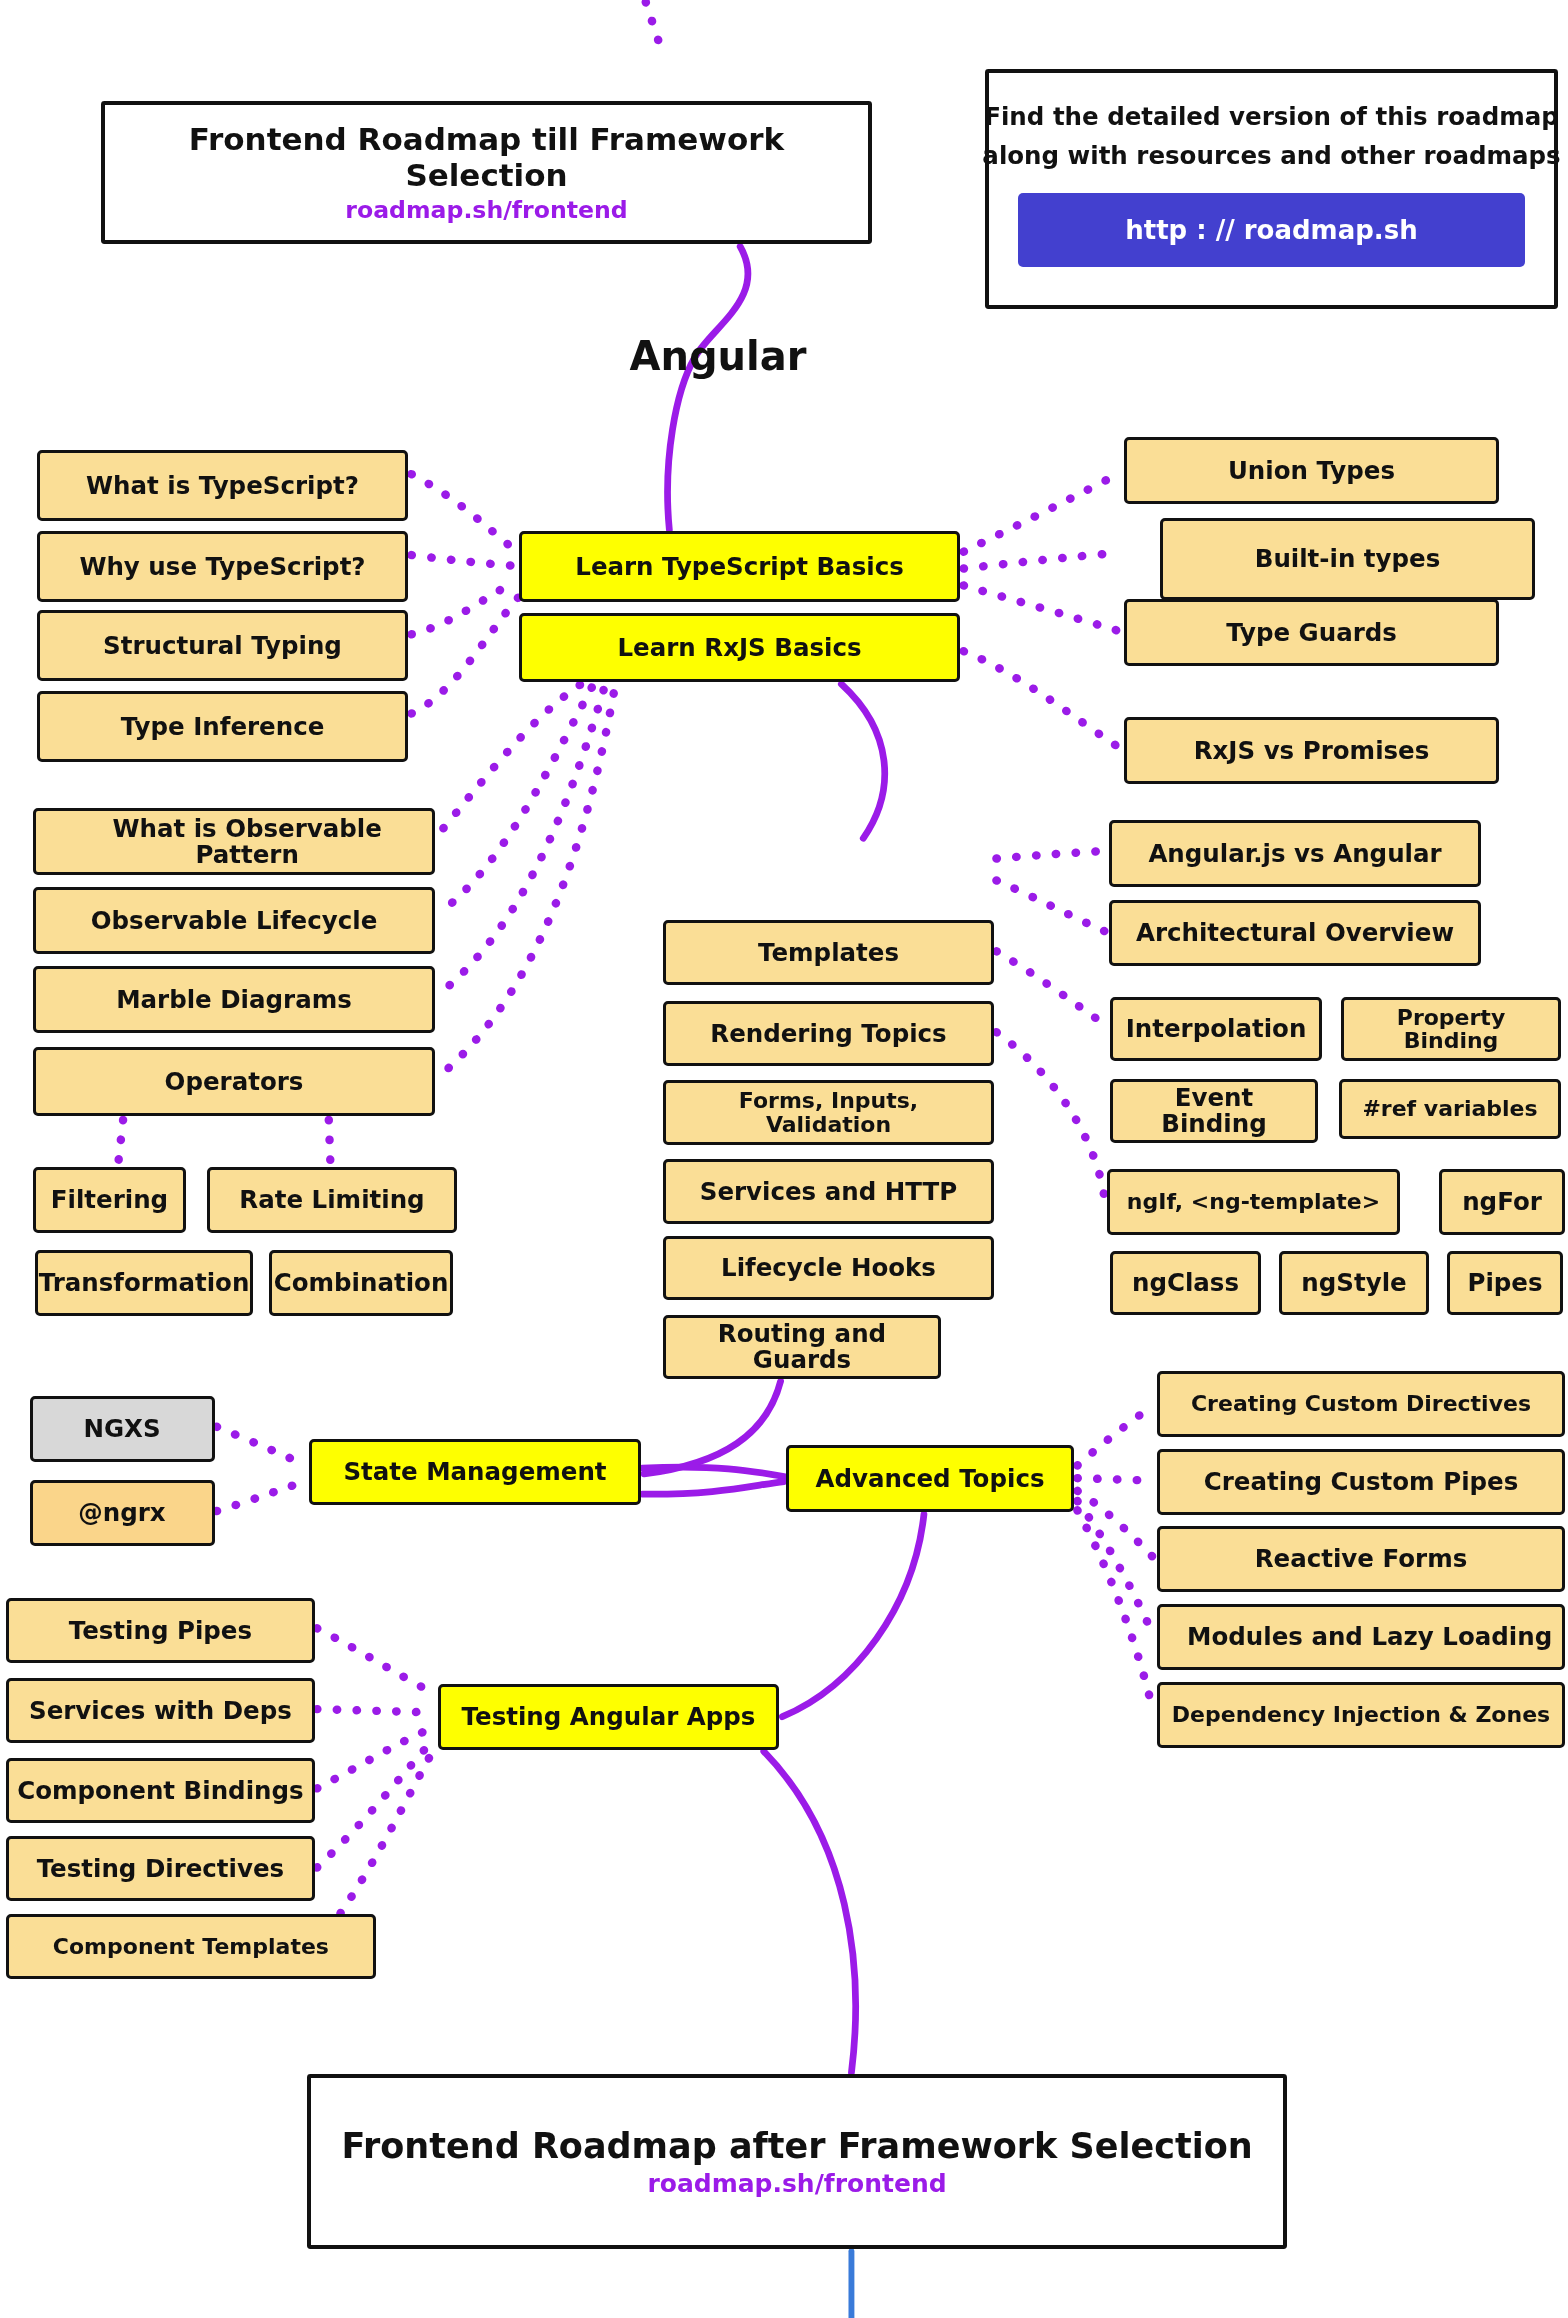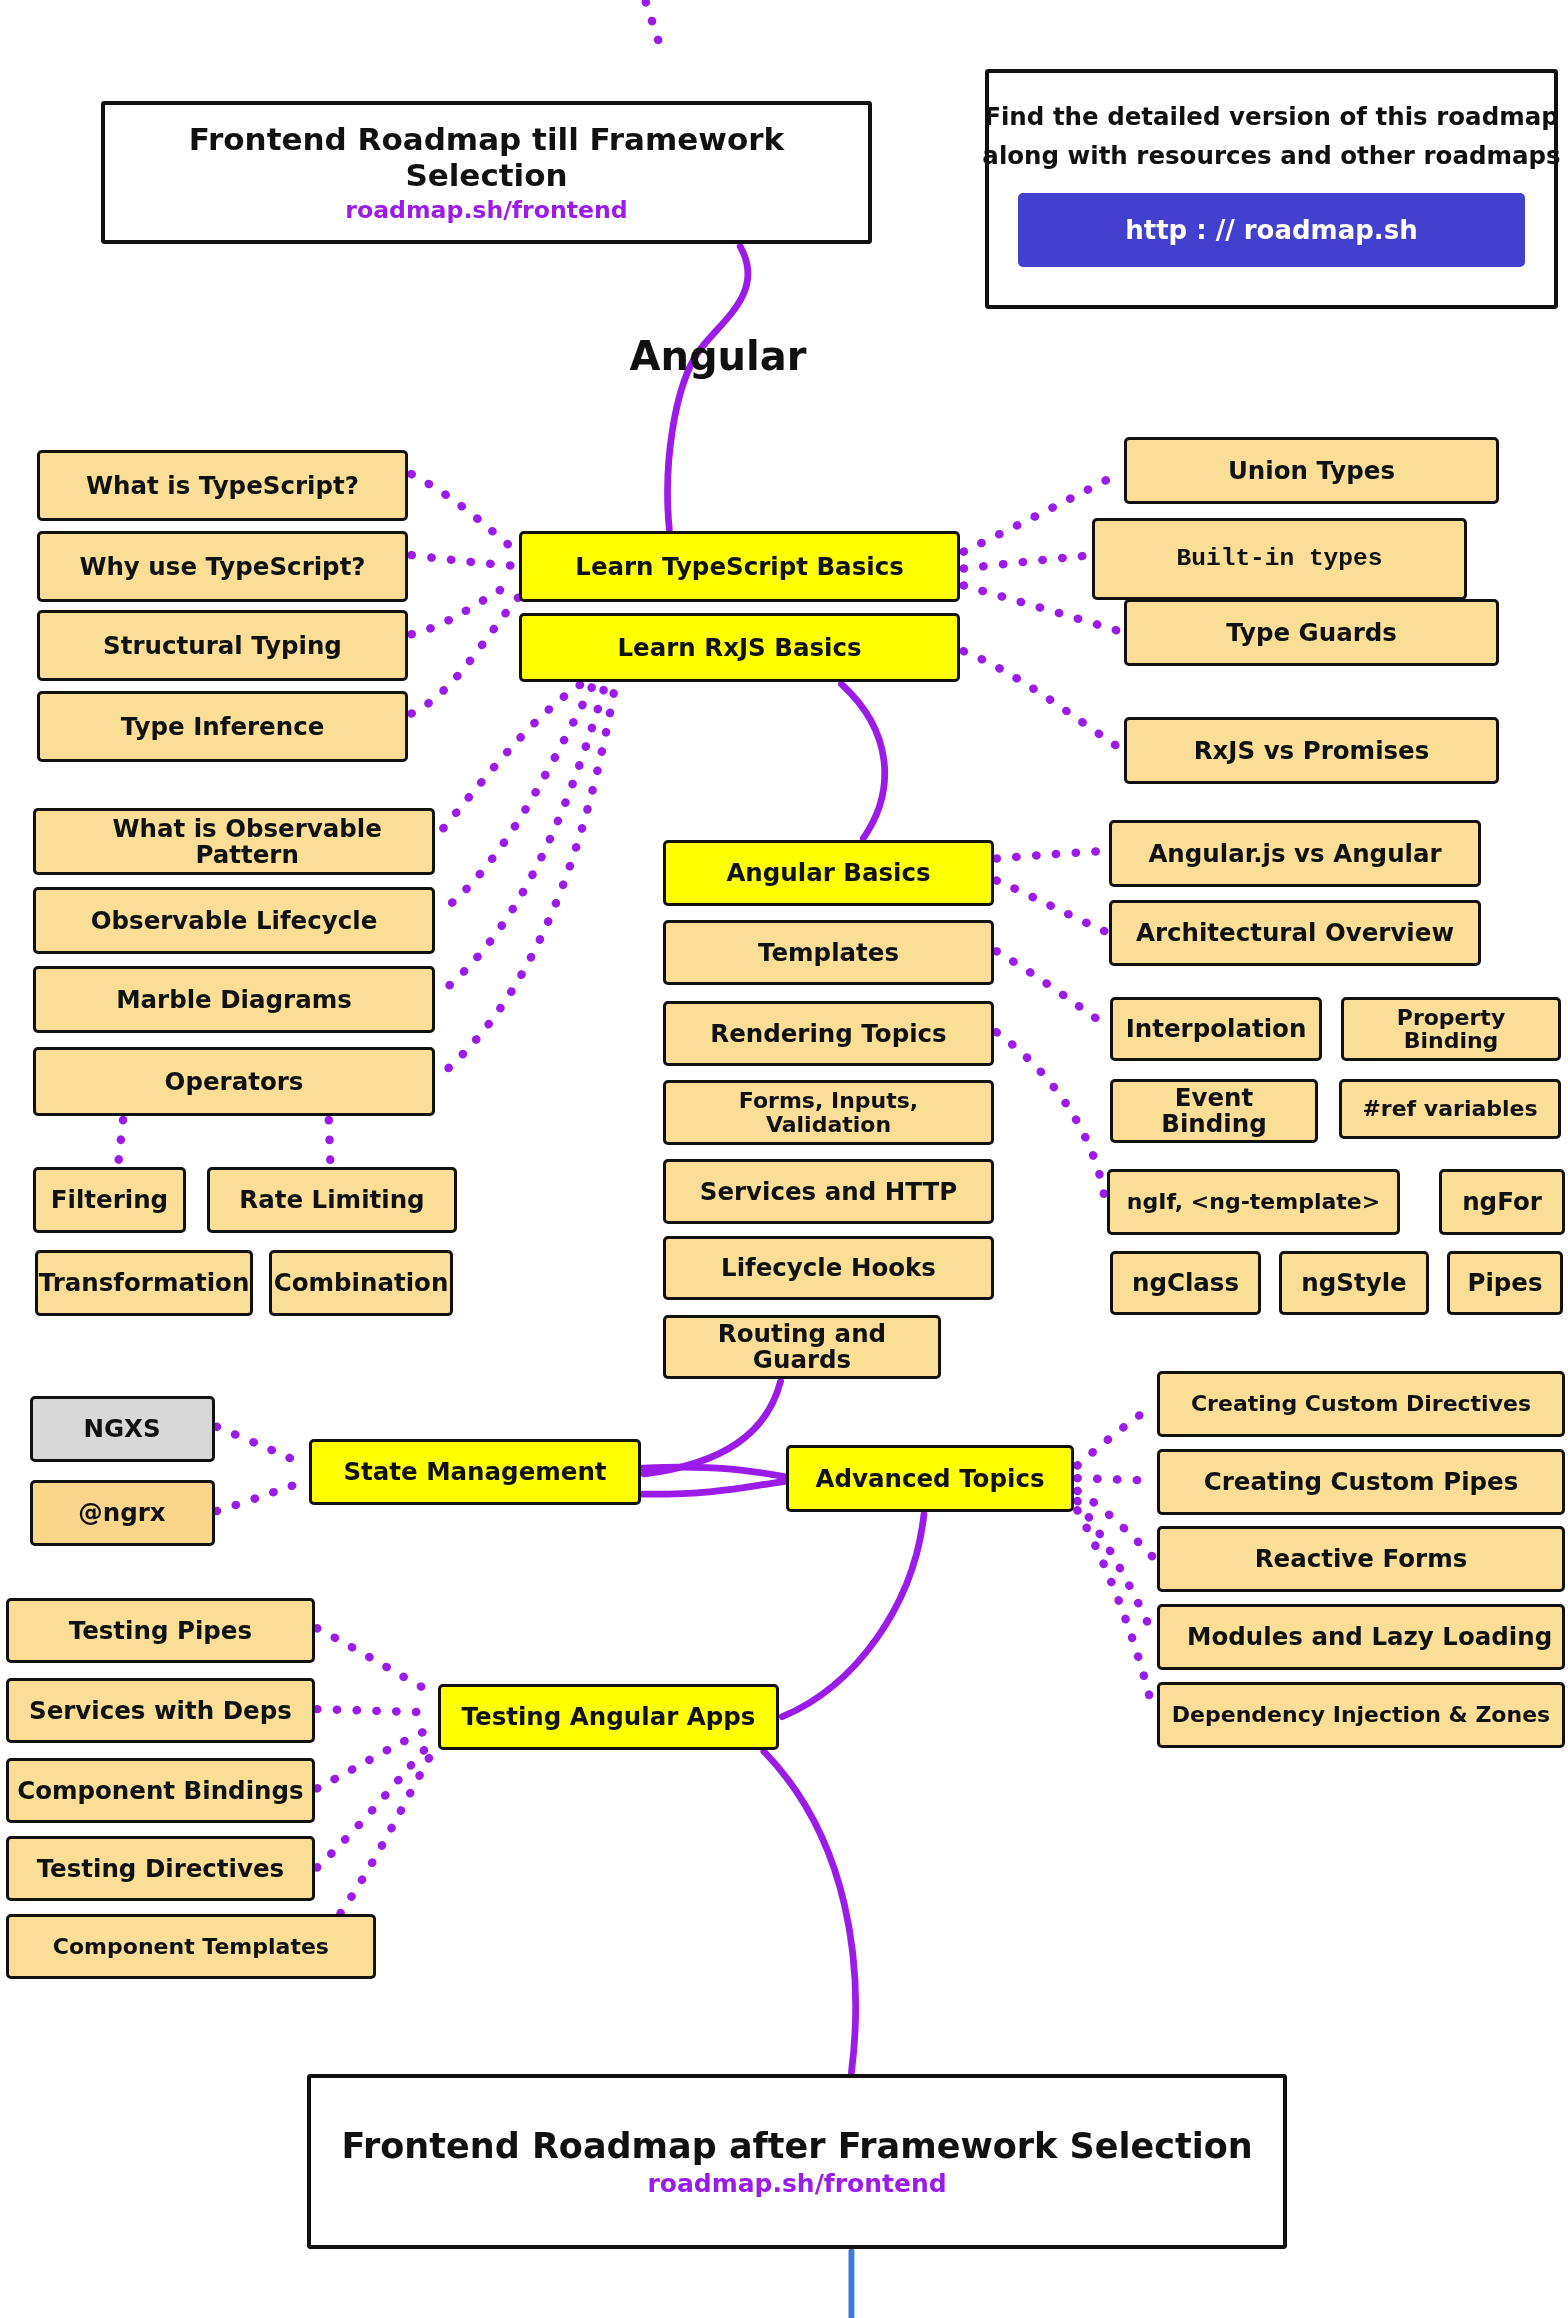--- a/index.html
+++ b/index.html
@@ -118,35 +118,34 @@
 
   <div class="node" style="left:37px;top:450px;width:371px;height:71px;">What is TypeScript?</div>
   <div class="node" style="left:37px;top:531px;width:371px;height:71px;">Why use TypeScript?</div>
   <div class="node" style="left:37px;top:610px;width:371px;height:71px;">Structural Typing</div>
   <div class="node" style="left:37px;top:691px;width:371px;height:71px;">Type Inference</div>
 
   <div class="node yellow" style="left:519px;top:531px;width:441px;height:71px;">Learn TypeScript Basics</div>
   <div class="node yellow" style="left:519px;top:613px;width:441px;height:69px;">Learn RxJS Basics</div>
 
   <div class="node" style="left:1124px;top:437px;width:375px;height:67px;">Union Types</div>
-  <div class="node" style="left:1092px;top:518px;width:375px;height:82px;font-family:Liberation Mono, monospace;">Built-in types</div>
+  <div class="node" style="left:1160px;top:518px;width:375px;height:82px;">Built-in types</div>
   <div class="node" style="left:1124px;top:599px;width:375px;height:67px;">Type Guards</div>
   <div class="node" style="left:1124px;top:717px;width:375px;height:67px;">RxJS vs Promises</div>
 
   <div class="node" style="left:33px;top:808px;width:402px;height:67px;padding-left:33px;">What is Observable Pattern</div>
   <div class="node" style="left:33px;top:887px;width:402px;height:67px;">Observable Lifecycle</div>
   <div class="node" style="left:33px;top:966px;width:402px;height:67px;">Marble Diagrams</div>
   <div class="node" style="left:33px;top:1047px;width:402px;height:69px;">Operators</div>
 
   <div class="node" style="left:33px;top:1167px;width:153px;height:66px;">Filtering</div>
   <div class="node" style="left:207px;top:1167px;width:250px;height:66px;">Rate Limiting</div>
   <div class="node" style="left:35px;top:1250px;width:218px;height:66px;">Transformation</div>
   <div class="node" style="left:269px;top:1250px;width:184px;height:66px;">Combination</div>
 
-  <div class="node yellow" style="left:663px;top:840px;width:331px;height:66px;">Angular Basics</div>
   <div class="node" style="left:663px;top:920px;width:331px;height:65px;">Templates</div>
   <div class="node" style="left:663px;top:1001px;width:331px;height:65px;">Rendering Topics</div>
   <div class="node sm" style="left:663px;top:1080px;width:331px;height:65px;">Forms, Inputs, Validation</div>
   <div class="node" style="left:663px;top:1159px;width:331px;height:65px;">Services and HTTP</div>
   <div class="node" style="left:663px;top:1236px;width:331px;height:64px;">Lifecycle Hooks</div>
   <div class="node" style="left:663px;top:1315px;width:278px;height:64px;">Routing and Guards</div>
 
   <div class="node" style="left:1109px;top:820px;width:372px;height:67px;">Angular.js vs Angular</div>
   <div class="node" style="left:1109px;top:900px;width:372px;height:66px;">Architectural Overview</div>
 

